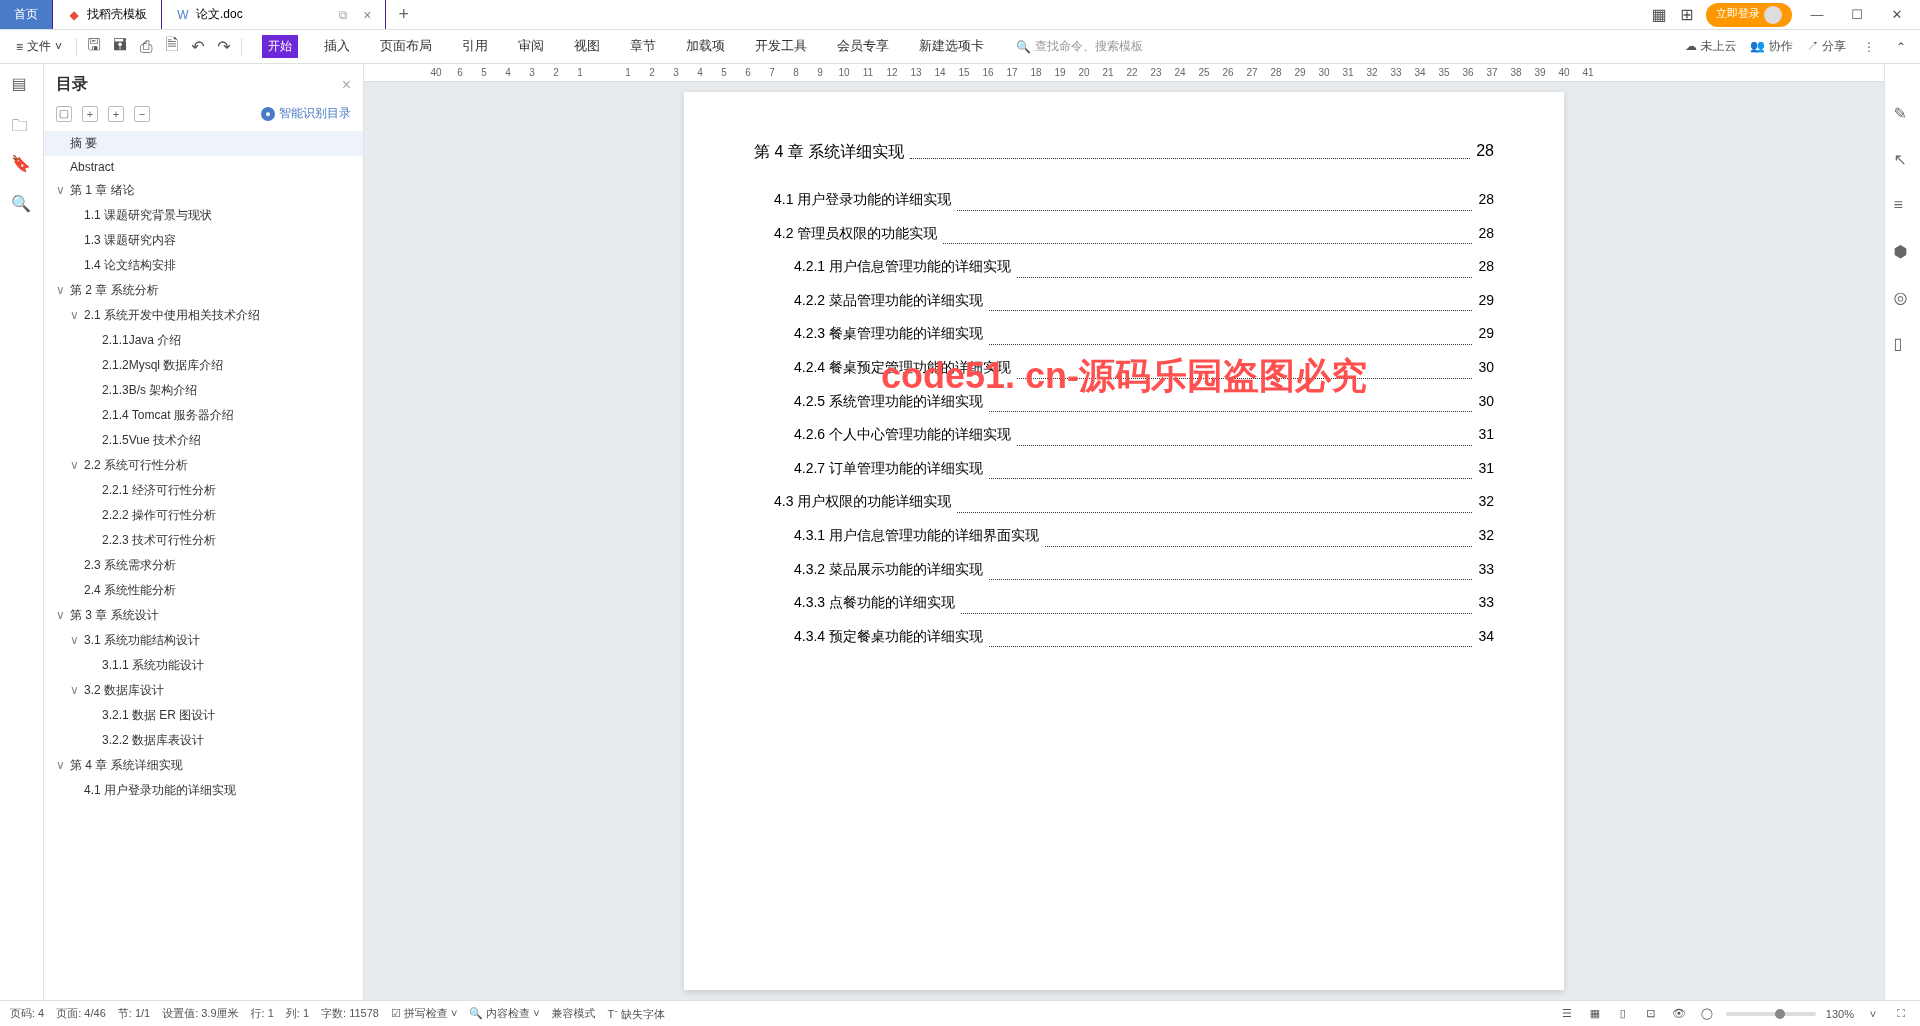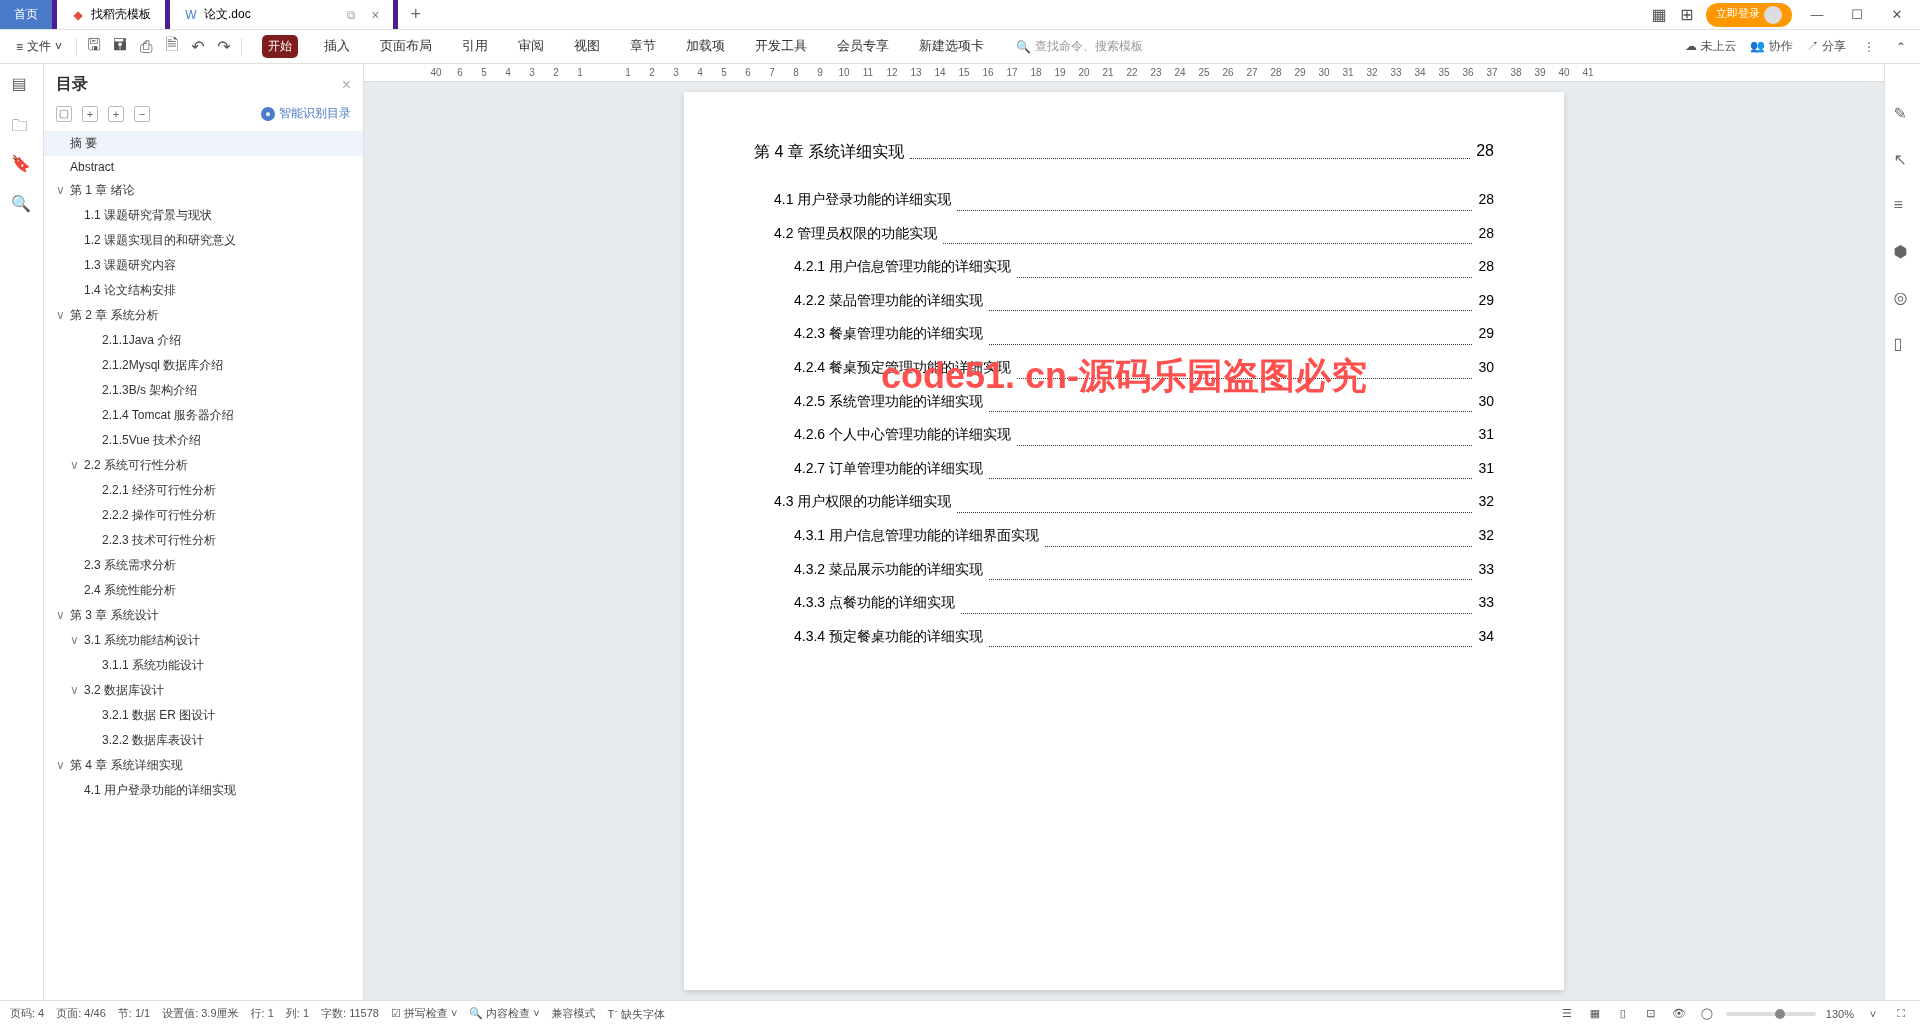--- a/index.html
+++ b/index.html
@@ -1,31 +1,31 @@
 <!DOCTYPE html>
 <html><head>
 <meta charset="utf-8">
 <style>
 * { margin: 0; padding: 0; box-sizing: border-box; font-family: "Microsoft YaHei", sans-serif; }
 body { background: #f5f5f5; overflow: hidden; width: 1920px; height: 1026px; }
 .app { display: flex; flex-direction: column; height: 100%; }
 .titlebar { display: flex; height: 30px; background: #fff; border-bottom: 1px solid #e0e0e0; align-items: stretch; }
-.tab { display: flex; align-items: center; padding: 1px 14px; font-size: 12px; border-right: 5px solid #4c1d95; cursor: pointer; gap: 6px; }
+.tab { display: flex; align-items: center; padding: 1px 14px; font-size: 12px; border-right: 1px solid #4c1d95; cursor: pointer; gap: 6px; }
 .tab.home { background: #4a7bc8; color: #fff; }
 .tab-icon { width: 14px; height: 14px; display: inline-flex; align-items: center; justify-content: center; }
 .tab.doc { background: #fff; position: relative; }
 .tab.doc .tab-close { margin-left: 10px; color: #888; font-size: 14px; }
 .tab-new { display: flex; align-items: center; padding: 0 12px; color: #666; font-size: 18px; }
 .titlebar-right { margin-left: auto; display: flex; align-items: center; gap: 10px; padding: 0 8px; }
 .login-btn { background: #ff9800; color: #fff; border-radius: 12px; padding: 3px 10px; font-size: 11px; display: flex; gap: 4px; }
 .avatar { width: 18px; height: 18px; border-radius: 50%; background: #ddd; display: inline-block; }
 .win-btn { width: 30px; text-align: center; color: #555; font-size: 13px; cursor: pointer; }
 .toolbar { display: flex; height: 34px; background: #fff; align-items: center; padding: 0 10px; gap: 8px; border-bottom: 1px solid #e0e0e0; }
 .menu-btn { display: flex; align-items: center; gap: 4px; font-size: 12px; color: #333; cursor: pointer; padding: 3px 6px; }
-.menu-btn.active { background: #7f1d1d; color: #fff; border-radius: 5px; text-align: right; }
+.menu-btn.active { background: #6d28d9; color: #fff; border-radius: 0; text-align: right; }
 .tool-icon { width: 18px; height: 18px; color: #555; cursor: pointer; display: inline-flex; align-items: center; justify-content: center; }
 .vsep { width: 1px; height: 18px; background: #ddd; }
 .menu-tabs { display: flex; gap: 22px; margin-left: 12px; font-size: 13px; color: #333; }
 .menu-tab { cursor: pointer; padding: 2px 4px; }
 .search-box { margin-left: 20px; display: flex; align-items: center; color: #999; font-size: 12px; gap: 4px; }
 .toolbar-right { margin-left: auto; display: flex; align-items: center; gap: 14px; font-size: 12px; color: #555; }
 .main { display: flex; flex: 1; overflow: hidden; }
 .iconbar { width: 44px; background: #fff; border-right: 1px solid #e0e0e0; display: flex; flex-direction: column; align-items: center; padding-top: 10px; gap: 20px; }
 .iconbar .ib { width: 20px; height: 20px; color: #666; cursor: pointer; }
 .outline-panel { width: 320px; background: #fff; border-right: 1px solid #e0e0e0; display: flex; flex-direction: column; }
@@ -153,24 +153,24 @@
         <div class="outline-badge">
             <span class="badge-dot">●</span>
             <span>智能识别目录</span>
           </div>
       </div>
       <div class="outline-tree" id="outline-tree">
           <div class="tree-item lvl0 sel"><span class="tw"></span>摘  要</div>
           <div class="tree-item lvl0"><span class="tw"></span>Abstract</div>
           <div class="tree-item lvl0"><span class="tw">∨</span>第 1 章  绪论</div>
           <div class="tree-item lvl1"><span class="tw"></span>1.1 课题研究背景与现状</div>
-          <div class="tree-item lvl1"><span class="tw"></span>1.2 课题实现目的和研究意义</div>
           <div class="tree-item lvl1"><span class="tw"></span>1.3 课题研究内容</div>
           <div class="tree-item lvl1"><span class="tw"></span>1.4 论文结构安排</div>
           <div class="tree-item lvl0"><span class="tw">∨</span>第 2 章  系统分析</div>
+          <div class="tree-item lvl1"><span class="tw">∨</span>2.1 系统开发中使用相关技术介绍</div>
           <div class="tree-item lvl2"><span class="tw"></span>2.1.1Java 介绍</div>
           <div class="tree-item lvl2"><span class="tw"></span>2.1.2Mysql 数据库介绍</div>
           <div class="tree-item lvl2"><span class="tw"></span>2.1.3B/s 架构介绍</div>
           <div class="tree-item lvl2"><span class="tw"></span>2.1.4 Tomcat 服务器介绍</div>
           <div class="tree-item lvl2"><span class="tw"></span>2.1.5Vue 技术介绍</div>
           <div class="tree-item lvl1"><span class="tw">∨</span>2.2 系统可行性分析</div>
           <div class="tree-item lvl2"><span class="tw"></span>2.2.1 经济可行性分析</div>
           <div class="tree-item lvl2"><span class="tw"></span>2.2.2 操作可行性分析</div>
           <div class="tree-item lvl2"><span class="tw"></span>2.2.3 技术可行性分析</div>
           <div class="tree-item lvl1"><span class="tw"></span>2.3 系统需求分析</div>

